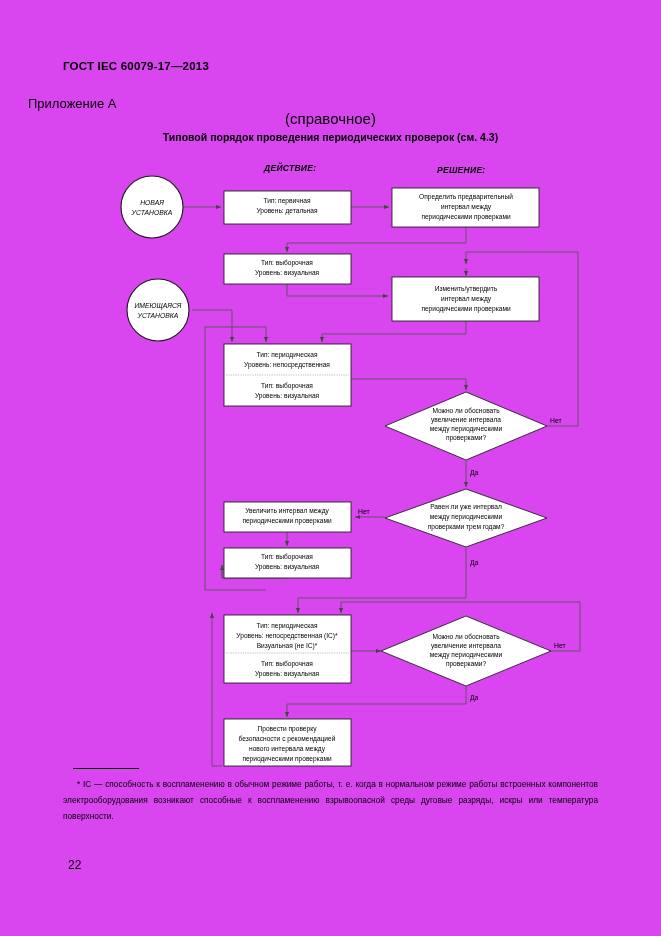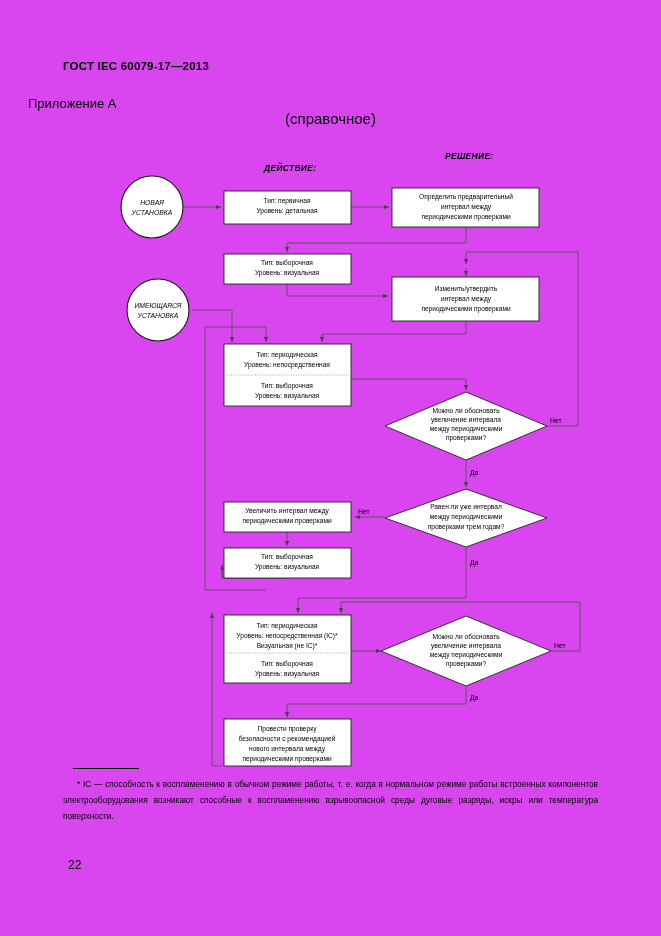--- a/index.html
+++ b/index.html
@@ -55,21 +55,21 @@
     font-weight: bold;
   }
   .col-head {
     position: absolute;
     font-size: 8.5px;
     font-style: italic;
     font-weight: bold;
     letter-spacing: 0.3px;
   }
   .col-head.action { left: 264px; top: 163px; }
-  .col-head.decision { left: 437px; top: 151px; margin-left: 8px; }
+  .col-head.decision { left: 437px; top: 165px; }
 
   .chart-wrap {
     position: absolute;
     left: 0;
     top: 0;
     width: 661px;
     height: 936px;
   }
   svg.flow {
     position: absolute;
@@ -123,20 +123,21 @@
 </style>
 </head>
 <body>
 
 <div class="page">
 
   <div class="doc-header">ГОСТ IEC 60079-17—2013</div>
 
   <div class="annex-title">Приложение А</div>
   <div class="annex-sub">(справочное)</div>
+  <div class="fig-title">Типовой порядок проведения периодических проверок (см. 4.3)</div>
 
   <div class="col-head action">ДЕЙСТВИЕ:</div>
   <div class="col-head decision">РЕШЕНИЕ:</div>
 
   <div class="chart-wrap">
     <svg class="flow" width="661" height="936" viewBox="0 0 661 936" xmlns="http://www.w3.org/2000/svg">
       <defs>
         <marker id="arrow" markerWidth="7" markerHeight="7" refX="6" refY="2.5" orient="auto">
           <path d="M0,0 L6,2.5 L0,5 z" fill="#444"></path>
         </marker>

